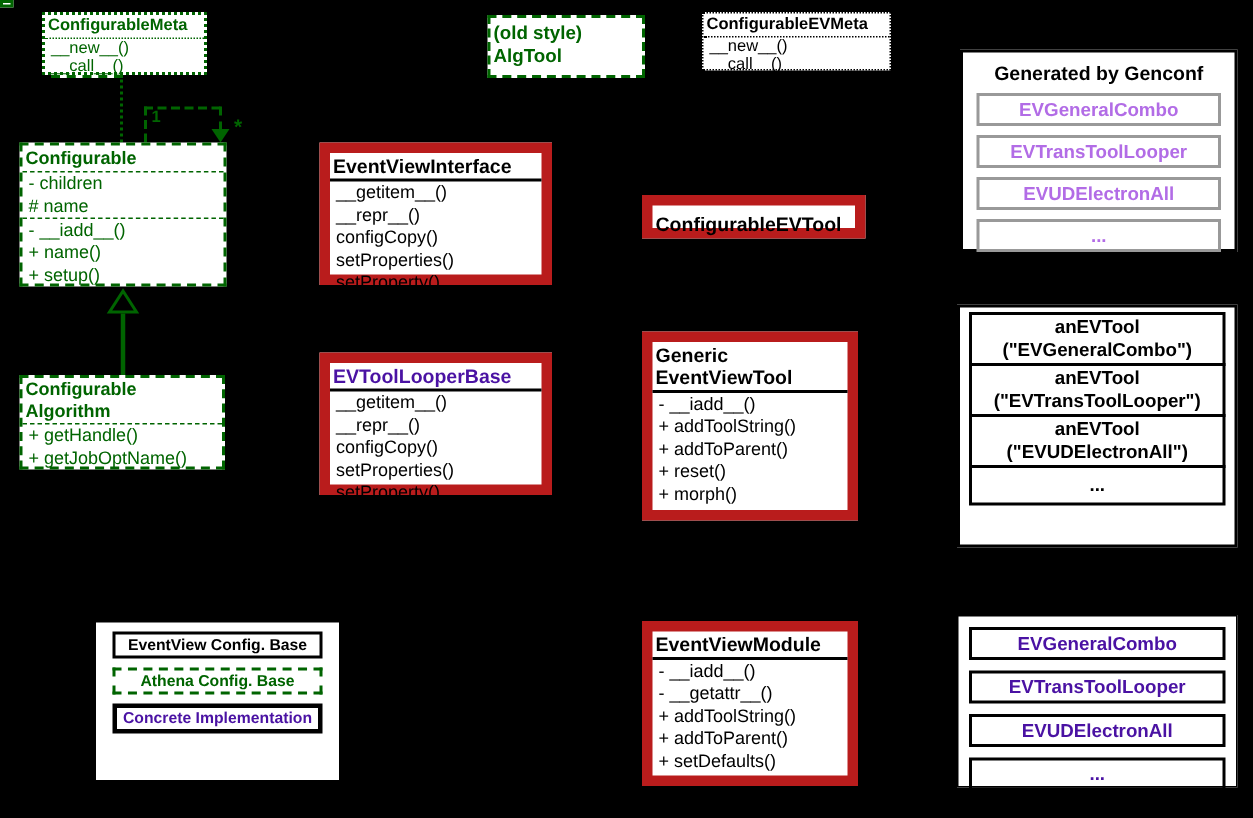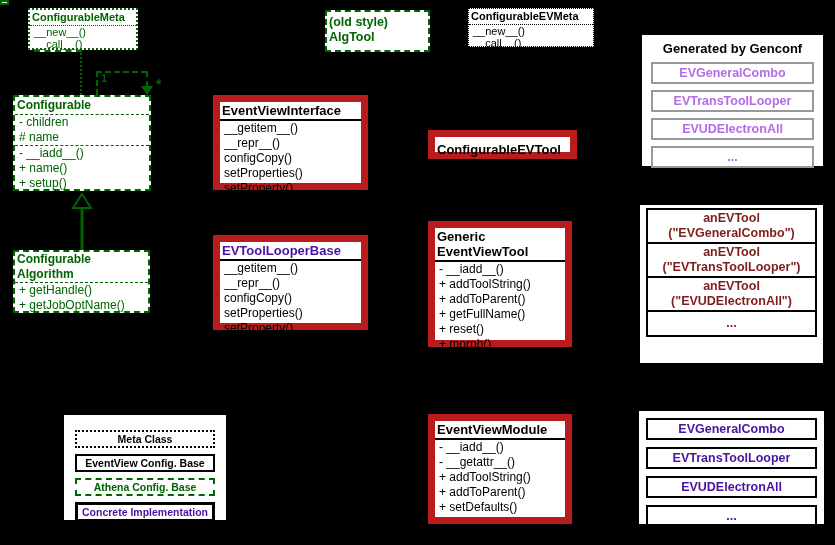--- a/index.html
+++ b/index.html
@@ -32,21 +32,21 @@
   .arrow-down{position:absolute;width:0;height:0;border-left:6px solid transparent;
               border-right:6px solid transparent;border-top:9px solid #006400;}
   .mult{position:absolute;color:#006400;font-weight:bold;font-size:12px;}
 
   
   .panel{position:absolute;background:#fff;box-sizing:border-box;border:2px solid #000;}
   .panel .p-title{font-weight:bold;font-size:13px;color:#000;}
   .gc-item{margin:6px 9px;border:2px solid #999;color:#b26ce6;font-weight:bold;
            font-size:12.5px;text-align:center;padding:2px 0;}
   .inst-stack{margin:5px 6px 0 6px;}
-  .inst-item{border:2px solid #000;color:#7f1d1d;font-weight:bold;font-size:12.5px;
+  .inst-item{border:2px solid #000;color:#000000;font-weight:bold;font-size:12.5px;
              text-align:center;line-height:15px;padding:1px 0;margin-top:-2px;}
   .conc-item{margin:7px 7px;border:2px solid #000;color:#4a12a3;font-weight:bold;
              font-size:12.5px;text-align:center;padding:2px 0;}
 
   
   .legend{position:absolute;background:#fff;box-sizing:border-box;}
   .legend-item{margin:6px 11px;font-weight:bold;font-size:10.5px;text-align:center;
                padding:1px 0;box-sizing:border-box;}
   .li-meta{border:2px dotted #000;color:#000;margin-top:15px;}
   .li-ev{border:2px solid #000;color:#000;}
@@ -161,21 +161,20 @@
   <div class="uml k-solid norm" style="left:428px;top:221px;width:144px;height:126px;">
     <div class="title" style="font-size:13px;">
       <div>Generic</div>
       <div>EventViewTool</div>
     </div>
     <div class="sep"></div>
     <div class="rows">
       <div>- __iadd__()</div>
       <div>+ addToolString()</div>
       <div>+ addToParent()</div>
-      <div>+ getFullName()</div>
       <div>+ reset()</div>
       <div>+ morph()</div>
     </div>
   </div>
 
   <div class="uml k-solid norm" style="left:428px;top:414px;width:144px;height:110px;">
     <div class="title" style="font-size:13px;">EventViewModule</div>
     <div class="sep"></div>
     <div class="rows">
       <div>- __iadd__()</div>
@@ -215,19 +214,18 @@
   </div>
 
   <div class="panel" style="left:638px;top:410px;width:187px;height:115px;border-width:1px;">
     <div class="conc-item">EVGeneralCombo</div>
     <div class="conc-item">EVTransToolLooper</div>
     <div class="conc-item">EVUDElectronAll</div>
     <div class="conc-item">...</div>
   </div>
 
   <div class="legend" style="left:64px;top:415px;width:162px;height:105px;">
-    <div class="legend-item li-meta">Meta Class</div>
     <div class="legend-item li-ev">EventView Config. Base</div>
     <div class="legend-item li-athena">Athena Config. Base</div>
     <div class="legend-item li-conc">Concrete Implementation</div>
   </div>
 
 </div>
 
 </body></html>

